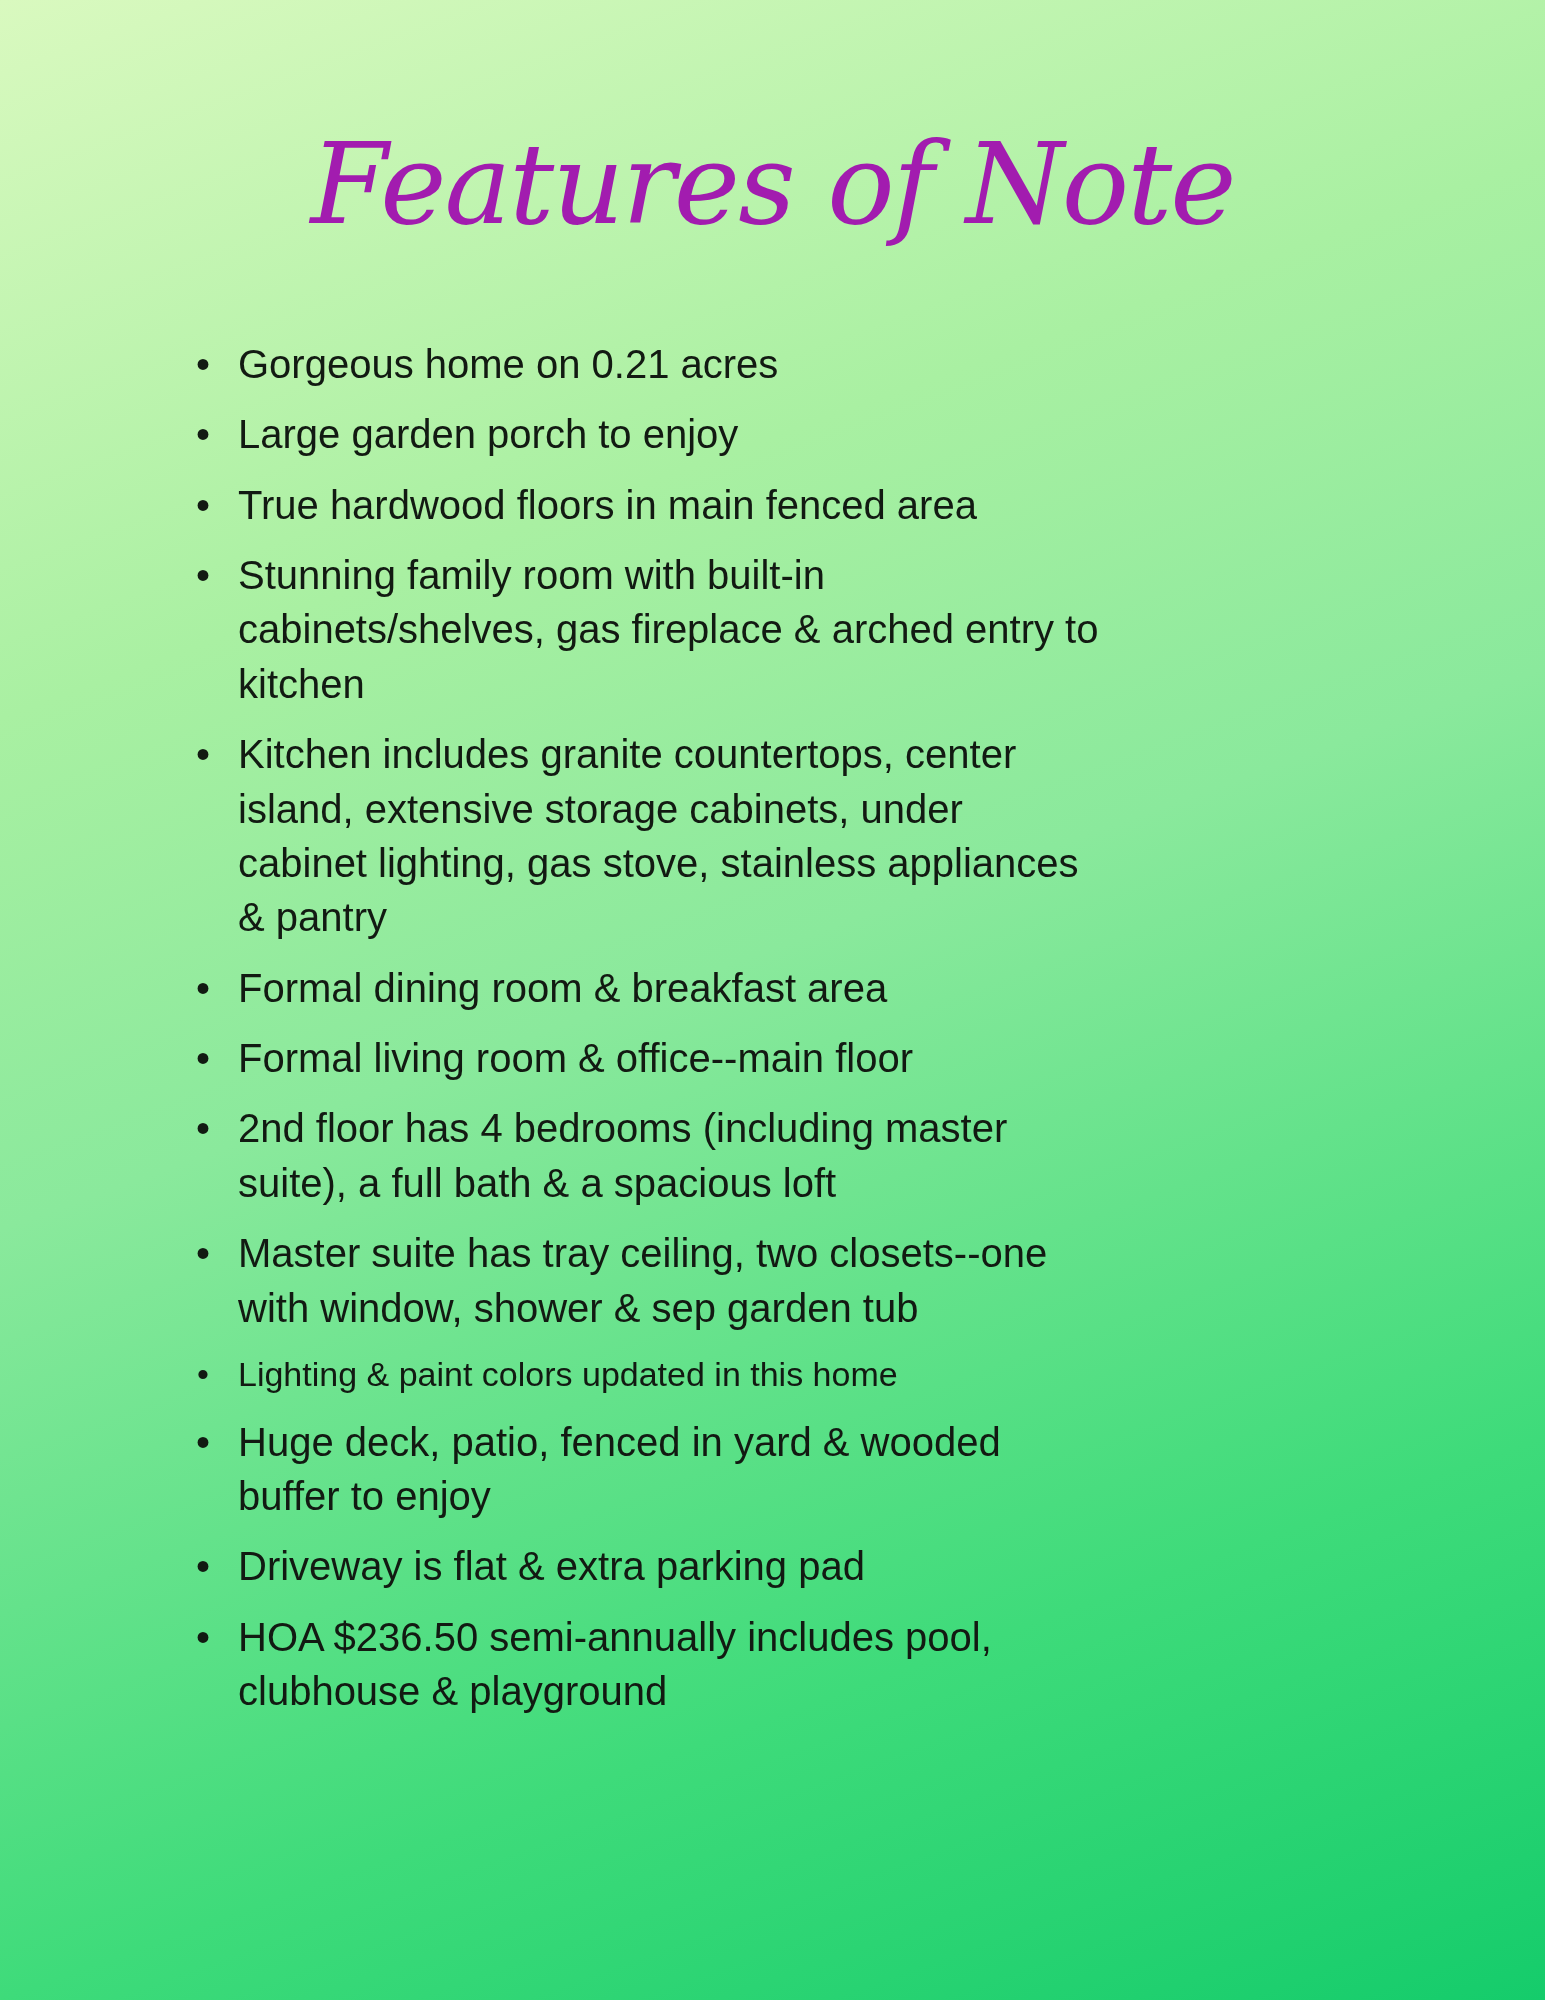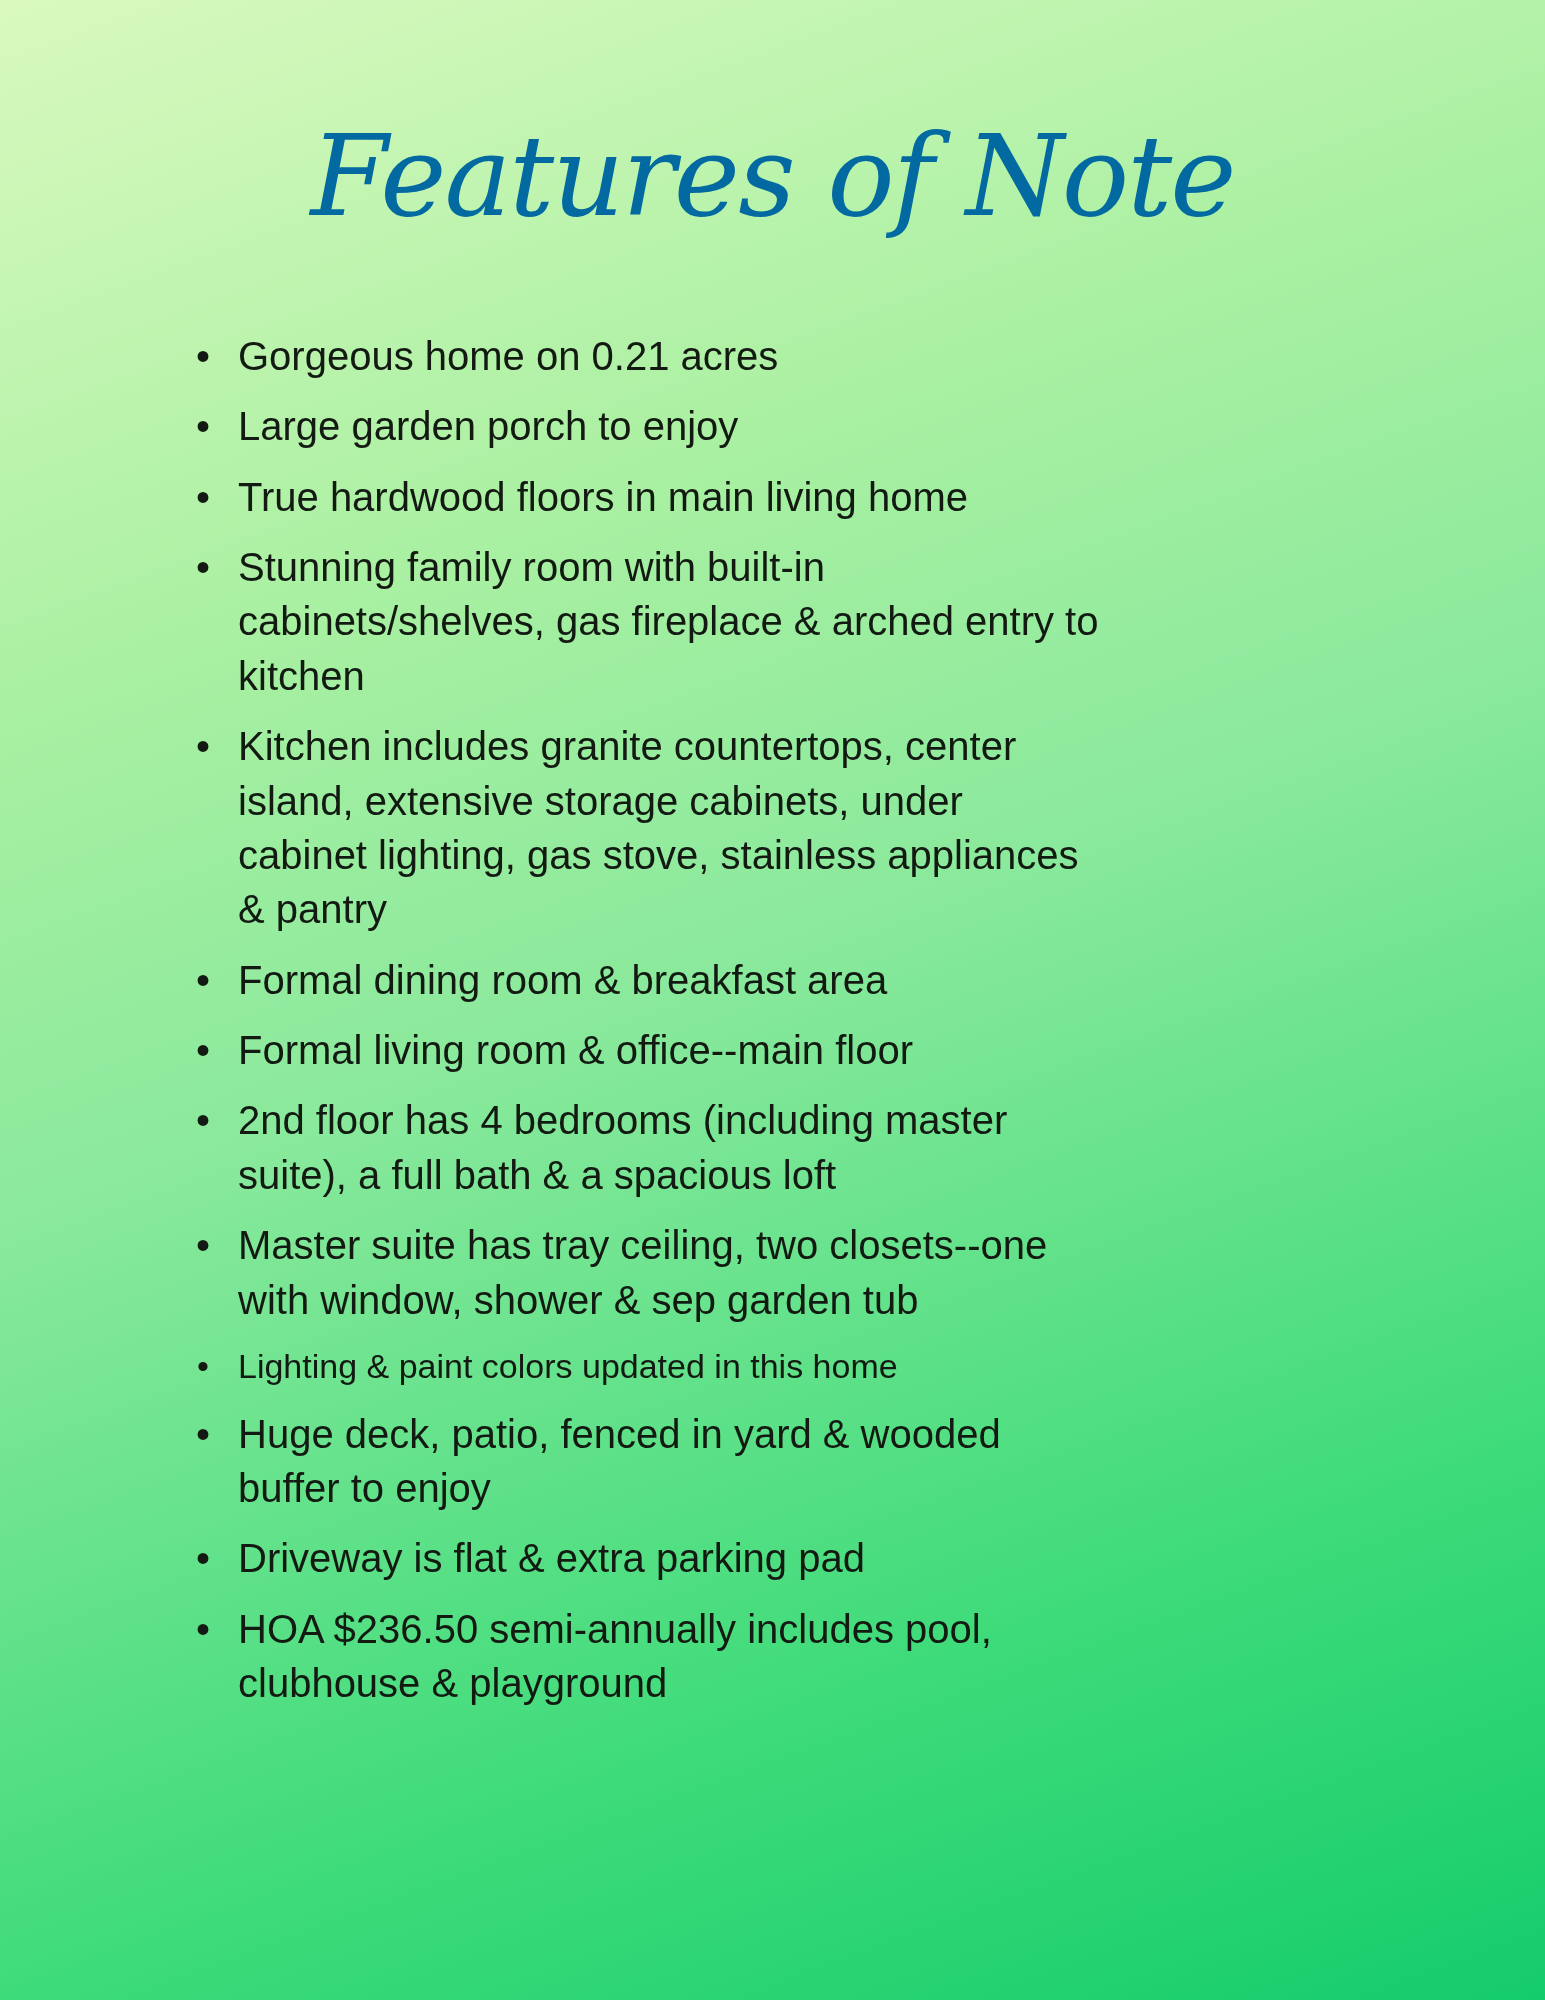--- a/index.html
+++ b/index.html
@@ -12,30 +12,30 @@
     overflow: hidden;
     font-family: "Liberation Sans", sans-serif;
     background: linear-gradient(160deg, #d9f9bf 0%, #a9f0a2 28%, #8ae99c 48%, #3edb7a 78%, #15cc6b 100%);
   }
   .page {
     width: 100%;
     height: 100%;
     box-sizing: border-box;
   }
   .title {
-    margin: 0;
+    margin: 8px;
     padding-top: 112px;
     text-align: center;
     font-family: "DejaVu Serif", serif;
     font-style: italic;
     font-weight: 500;
     font-size: 112px;
     letter-spacing: -2px;
     line-height: 1.15;
-    color: #0369a1;
+    color: #a21caf;
   }
   ul.features {
     list-style: none;
     margin: 88px 0 0 0;
     padding: 0 0 0 192px;
     width: 910px;
   }
   li.feature-item {
     display: flex;
     align-items: flex-start;
@@ -71,21 +71,21 @@
         <span class="txt">Gorgeous home on 0.21 acres</span>
       </li>
 
       <li class="feature-item normal">
         <span class="dot">•</span>
         <span class="txt">Large garden porch to enjoy</span>
       </li>
 
       <li class="feature-item normal">
         <span class="dot">•</span>
-        <span class="txt">True hardwood floors in main living home</span>
+        <span class="txt">True hardwood floors in main fenced area</span>
       </li>
 
       <li class="feature-item normal">
         <span class="dot">•</span>
         <span class="txt">Stunning family room with built-in cabinets/shelves, gas fireplace &amp; arched entry to kitchen</span>
       </li>
 
       <li class="feature-item normal">
         <span class="dot">•</span>
         <span class="txt">Kitchen includes granite countertops, center island, extensive storage cabinets, under cabinet lighting, gas stove, stainless appliances &amp; pantry</span>

